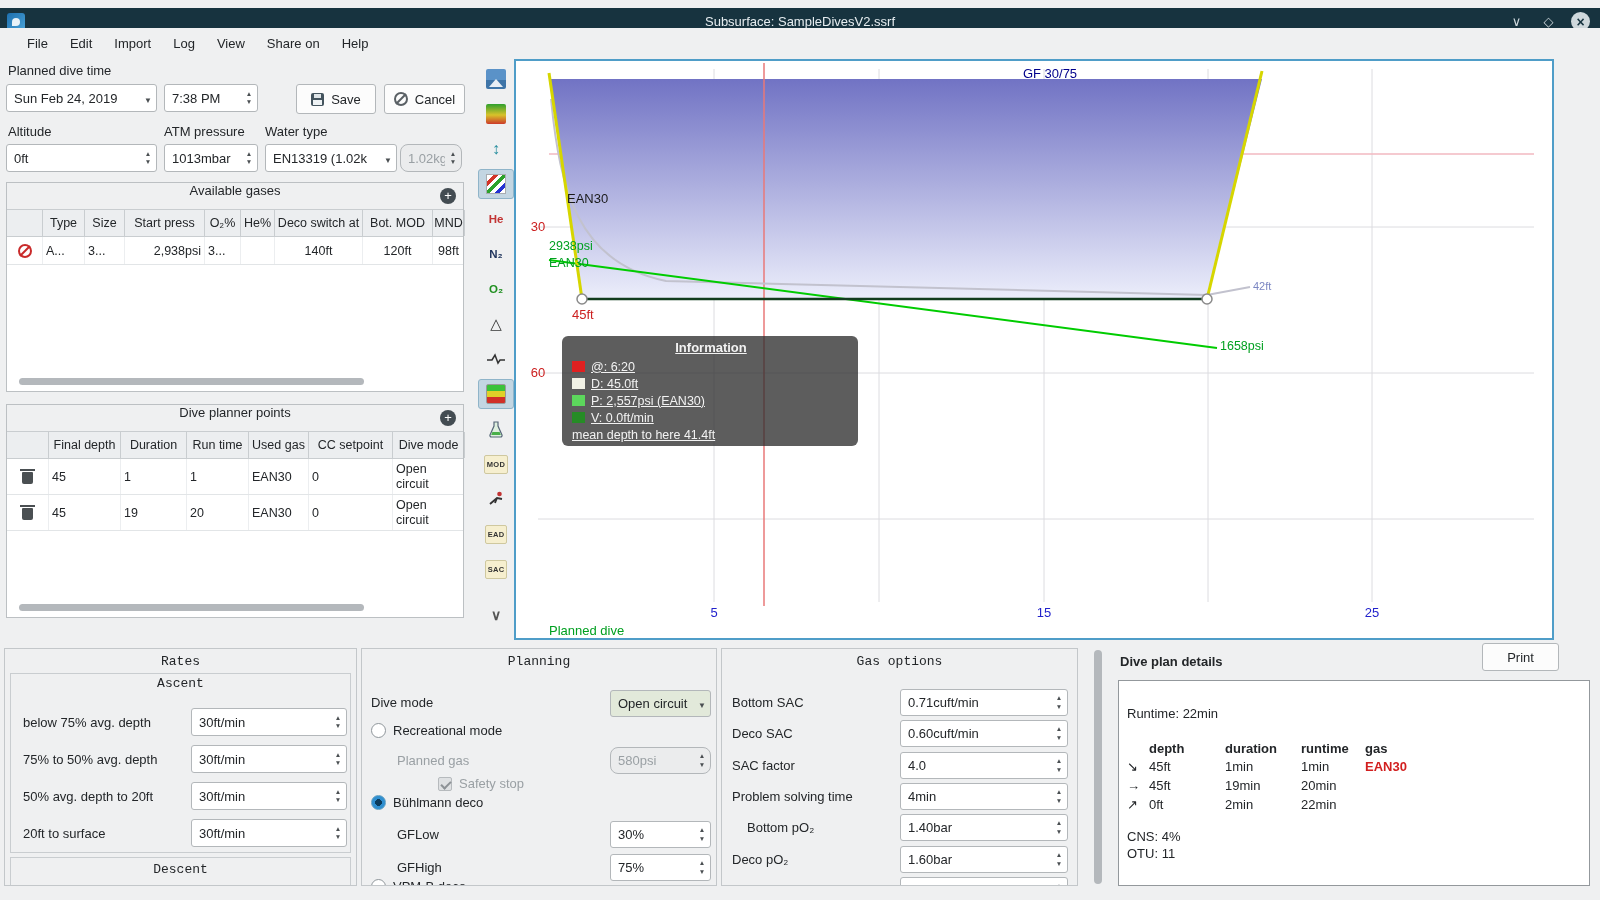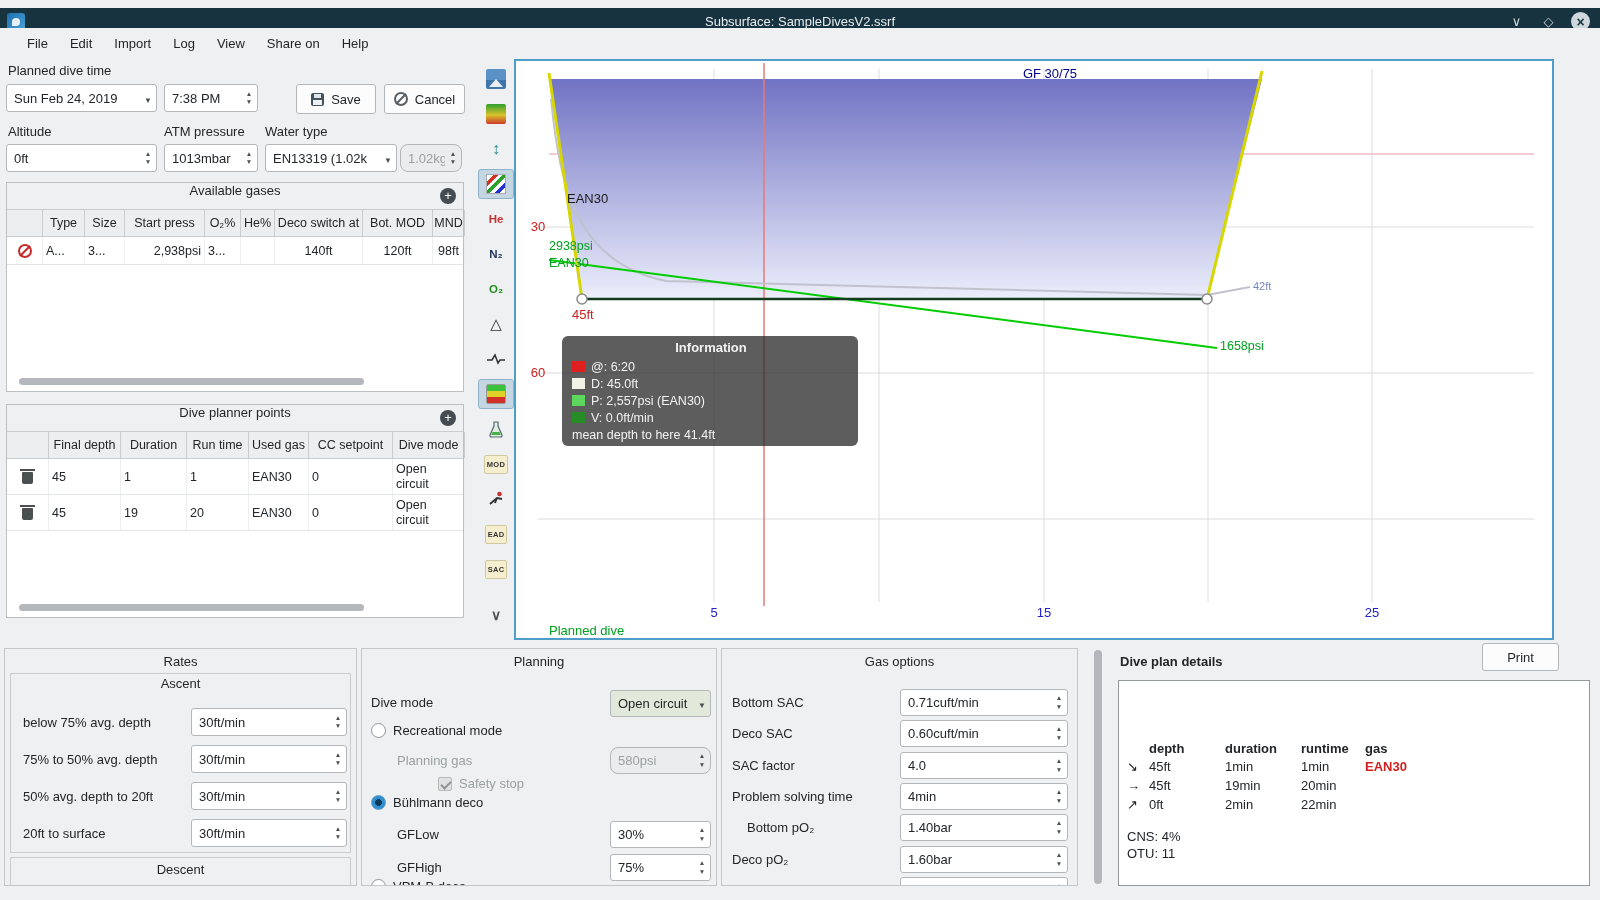--- a/index.html
+++ b/index.html
@@ -86,28 +86,28 @@
   .ic-tank { width:20px; height:20px; border:1px solid #999; border-radius:2px;
              background:linear-gradient(180deg,#3ac23a 0 34%,#e0d028 34% 67%,#d03028 67%); }
   .ic-txt { font-size:7.5px; font-weight:bold; color:#333; letter-spacing:.3px; background:#f6efcf;
             border:1px solid #cfc89f; border-radius:2px; padding:4px 2px; }
   .ic-more { font-size:14px; font-weight:bold; color:#555; }
 
   
   .chart { position:absolute; left:514px; top:59px; width:1040px; height:581px; background:#fff;
            border:2px solid #4f9dc8; }
   .tip { position:absolute; left:46px; top:275px; width:296px; height:110px; background:rgba(48,48,48,0.78);
-         border-radius:6px; color:#f2f2f2; padding:4px 8px 0 10px; }
+         border-radius:6px; color:#f2f2f2; padding:4px 8px 0 10px;text-decoration:underline; }
   .tip-title { text-align:center; font-weight:bold; font-size:13px; margin-bottom:3px; }
   .tip-row { display:flex; align-items:center; gap:6px; height:17px; font-size:12.5px; white-space:nowrap; }
   .sw { width:13px; height:11px; flex:none; }
 
   
   .panel { position:absolute; top:648px; height:238px; border:1px solid #c3c7ca; background:#eff0f1; overflow:hidden; }
-  .ptitle { position:absolute; left:0; right:0; top:5px; text-align:center; white-space:nowrap; }
+  .ptitle { position:absolute; left:0; right:0; top:5px; text-align:center; white-space:nowrap;font-family:Liberation Mono, monospace; }
   .subbox { position:absolute; border:1px solid #c9cdd0; }
   .radio-row, .cb-row { position:absolute; display:flex; align-items:center; gap:7px; white-space:nowrap; }
   .radio { width:15px; height:15px; border-radius:50%; border:1px solid #8f969b; background:#fff; flex:none; }
   .radio.on { border:1px solid #5e9ec2; background:radial-gradient(circle at 50% 50%, #0b3b5c 0 3.5px, #2f8fd0 3.6px); }
   .cb { width:14px; height:14px; border:1px solid #b6babd; border-radius:2px; background:#dfe1e3; position:relative; flex:none; }
   .cb::after { content:""; position:absolute; left:2px; top:3px; width:8px; height:4px;
                border-left:2px solid #8d9296; border-bottom:2px solid #8d9296; transform:rotate(-45deg); }
   .dis { color:#9aa0a4; }
   .vscroll { position:absolute; left:1094px; top:650px; width:8px; height:234px; border-radius:4px; background:#b4b8bc; }
 
@@ -414,21 +414,21 @@
   <div class="ptitle">Planning</div>
   <span class="plabel" style="left:9px;top:46px">Dive mode</span>
   <div class="ctl green" style="left:248px;top:41px;width:101px;height:27px">
     <span class="val">Open circuit</span>
     <span class="carrow"></span>
   </div>
   <div class="radio-row" style="left:9px;top:74px">
     <span class="radio"></span>
     <span>Recreational mode</span>
   </div>
-  <span class="plabel dis" style="left:35px;top:104px">Planning gas</span>
+  <span class="plabel dis" style="left:35px;top:104px">Planned gas</span>
   <div class="ctl disabled" style="left:248px;top:98px;width:101px;height:27px">
     <span class="val">580psi</span>
     <span class="arrows"></span>
   </div>
   <div class="cb-row" style="left:76px;top:127px">
     <span class="cb"></span>
     <span class="dis">Safety stop</span>
   </div>
   <div class="radio-row" style="left:9px;top:146px">
     <span class="radio on"></span>
@@ -491,20 +491,23 @@
 </div>
 
 <div class="vscroll"></div>
 
 <div style="position:absolute;left:1112px;top:642px;width:486px;height:244px">
   <span class="plabel" style="left:8px;top:12px;font-weight:bold">Dive plan details</span>
   <div class="btn" style="left:370px;top:1px;width:77px;height:28px">
     <span>Print</span>
   </div>
   <div class="pd-box">
+    <div class="pd-line" style="top:25px">
+        <span style="left:8px">Runtime: 22min</span>
+      </div>
     <div class="pd-line" style="top:60px;font-weight:bold">
       <span style="left:30px">depth</span>
       <span style="left:106px">duration</span>
       <span style="left:182px">runtime</span>
       <span style="left:246px">gas</span>
     </div>
     <div class="pd-line" style="top:78px">
       <span style="left:8px">↘</span>
       <span style="left:30px">45ft</span>
       <span style="left:106px">1min</span>

